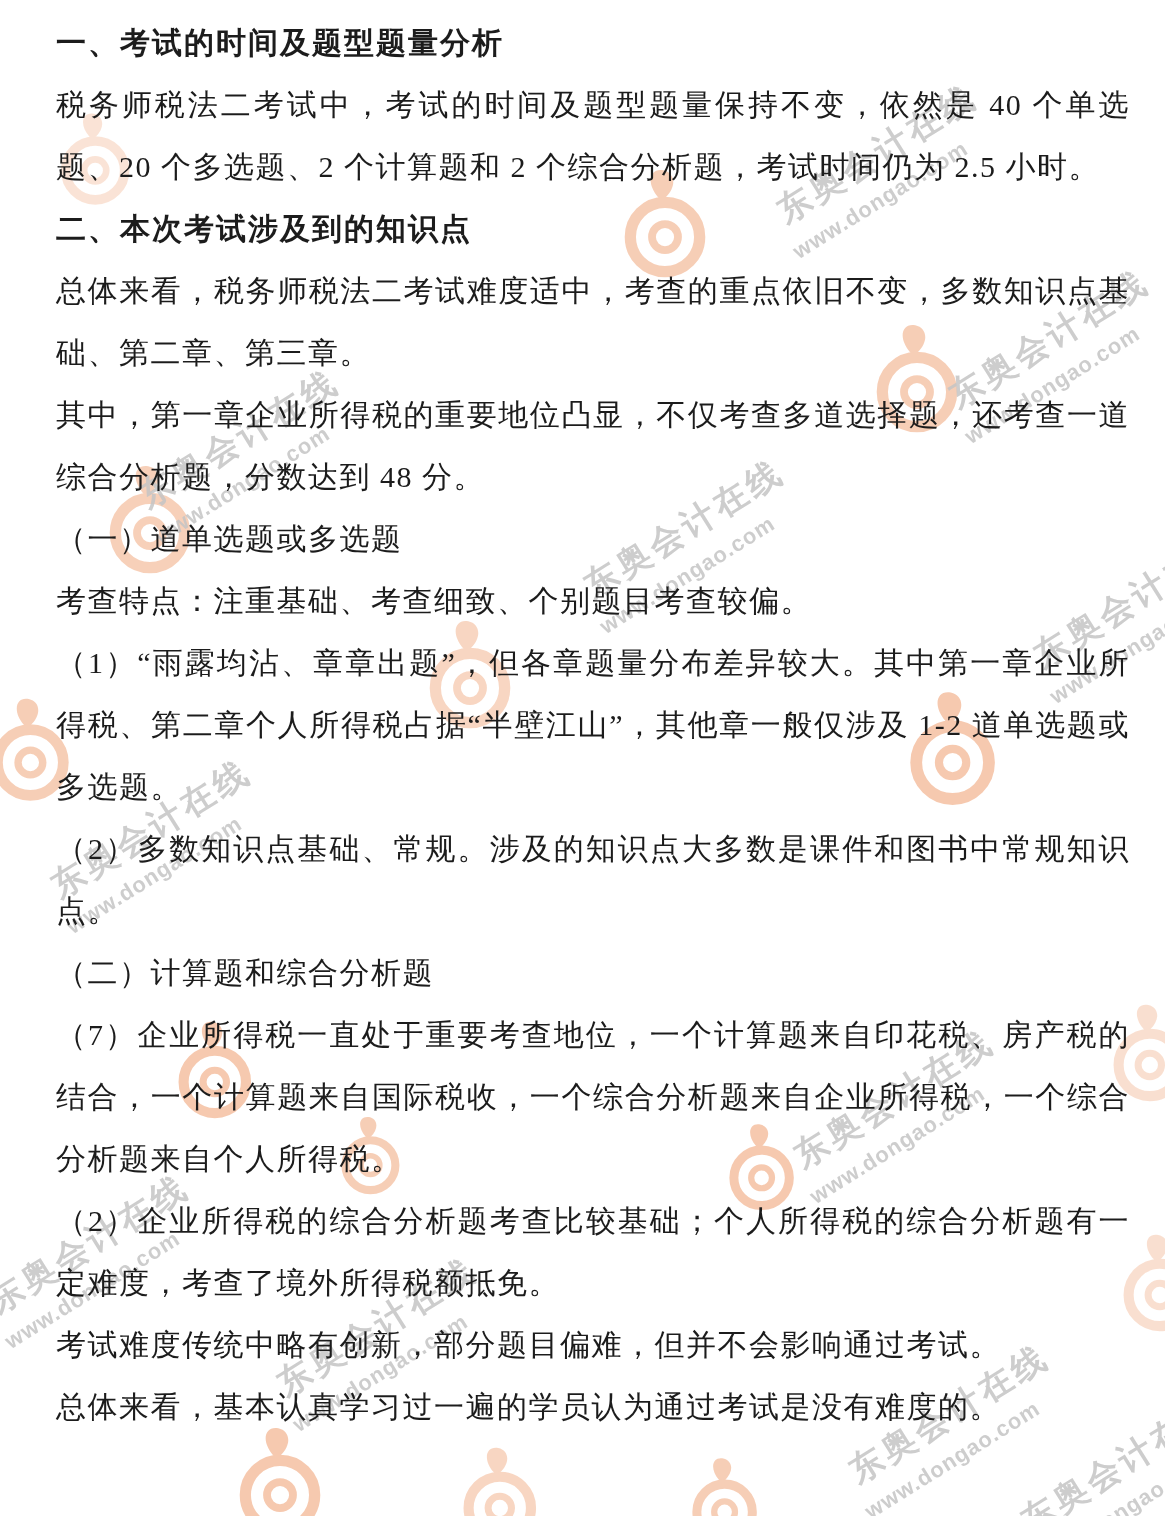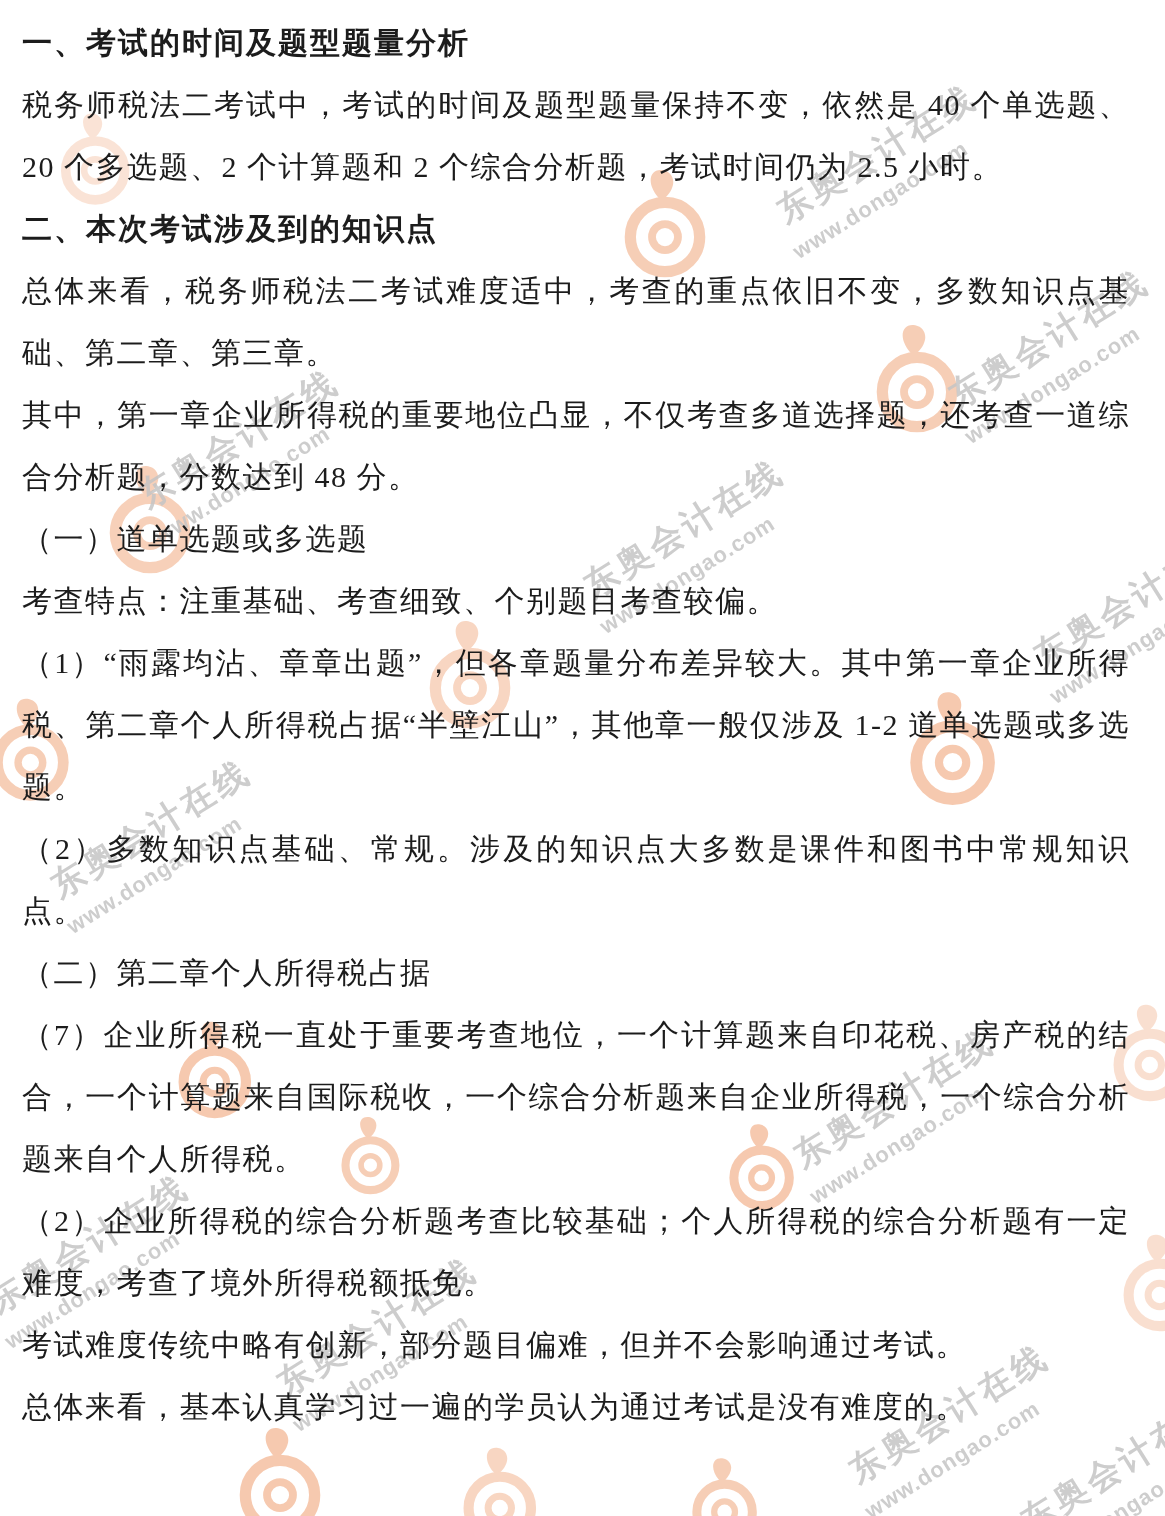--- a/index.html
+++ b/index.html
@@ -38,21 +38,21 @@
     letter-spacing: 1px;
     font-weight: bold;
     margin-top: 5px;
     margin-left: -8px;
   }
   
   .content {
     position: absolute;
     inset: 0;
     z-index: 1;
-    padding: 12px 35px 0 22px;
+    padding: 12px 35px 0 56px;
     box-sizing: border-box;
     color: #1c1c1c;
   }
   .para, .heading {
     font-size: 30px;
     line-height: 62px;
     letter-spacing: 1.5px;
     margin: 0;
     text-align: justify;
     text-justify: inter-ideograph;
@@ -218,19 +218,19 @@
   <div class="content" id="content">
       <div class="heading">一、考试的时间及题型题量分析</div>
       <div class="para">税务师税法二考试中，考试的时间及题型题量保持不变，依然是 40 个单选题、20 个多选题、2 个计算题和 2 个综合分析题，考试时间仍为 2.5 小时。</div>
       <div class="heading">二、本次考试涉及到的知识点</div>
       <div class="para">总体来看，税务师税法二考试难度适中，考查的重点依旧不变，多数知识点基础、第二章、第三章。</div>
       <div class="para">其中，第一章企业所得税的重要地位凸显，不仅考查多道选择题，还考查一道综合分析题，分数达到 48 分。</div>
       <div class="para">（一）道单选题或多选题</div>
       <div class="para">考查特点：注重基础、考查细致、个别题目考查较偏。</div>
       <div class="para">（1）“雨露均沾、章章出题”，但各章题量分布差异较大。其中第一章企业所得税、第二章个人所得税占据“半壁江山”，其他章一般仅涉及 1-2 道单选题或多选题。</div>
       <div class="para">（2）多数知识点基础、常规。涉及的知识点大多数是课件和图书中常规知识点。</div>
-      <div class="para">（二）第二章个人所得税占据</div>
+      <div class="para">（二）计算题和综合分析题</div>
       <div class="para">（7）企业所得税一直处于重要考查地位，一个计算题来自印花税、房产税的结合，一个计算题来自国际税收，一个综合分析题来自企业所得税，一个综合分析题来自个人所得税。</div>
       <div class="para">（2）企业所得税的综合分析题考查比较基础；个人所得税的综合分析题有一定难度，考查了境外所得税额抵免。</div>
       <div class="para">考试难度传统中略有创新，部分题目偏难，但并不会影响通过考试。</div>
       <div class="para">总体来看，基本认真学习过一遍的学员认为通过考试是没有难度的。</div>
     </div>
 </div>
 
 </body></html>

